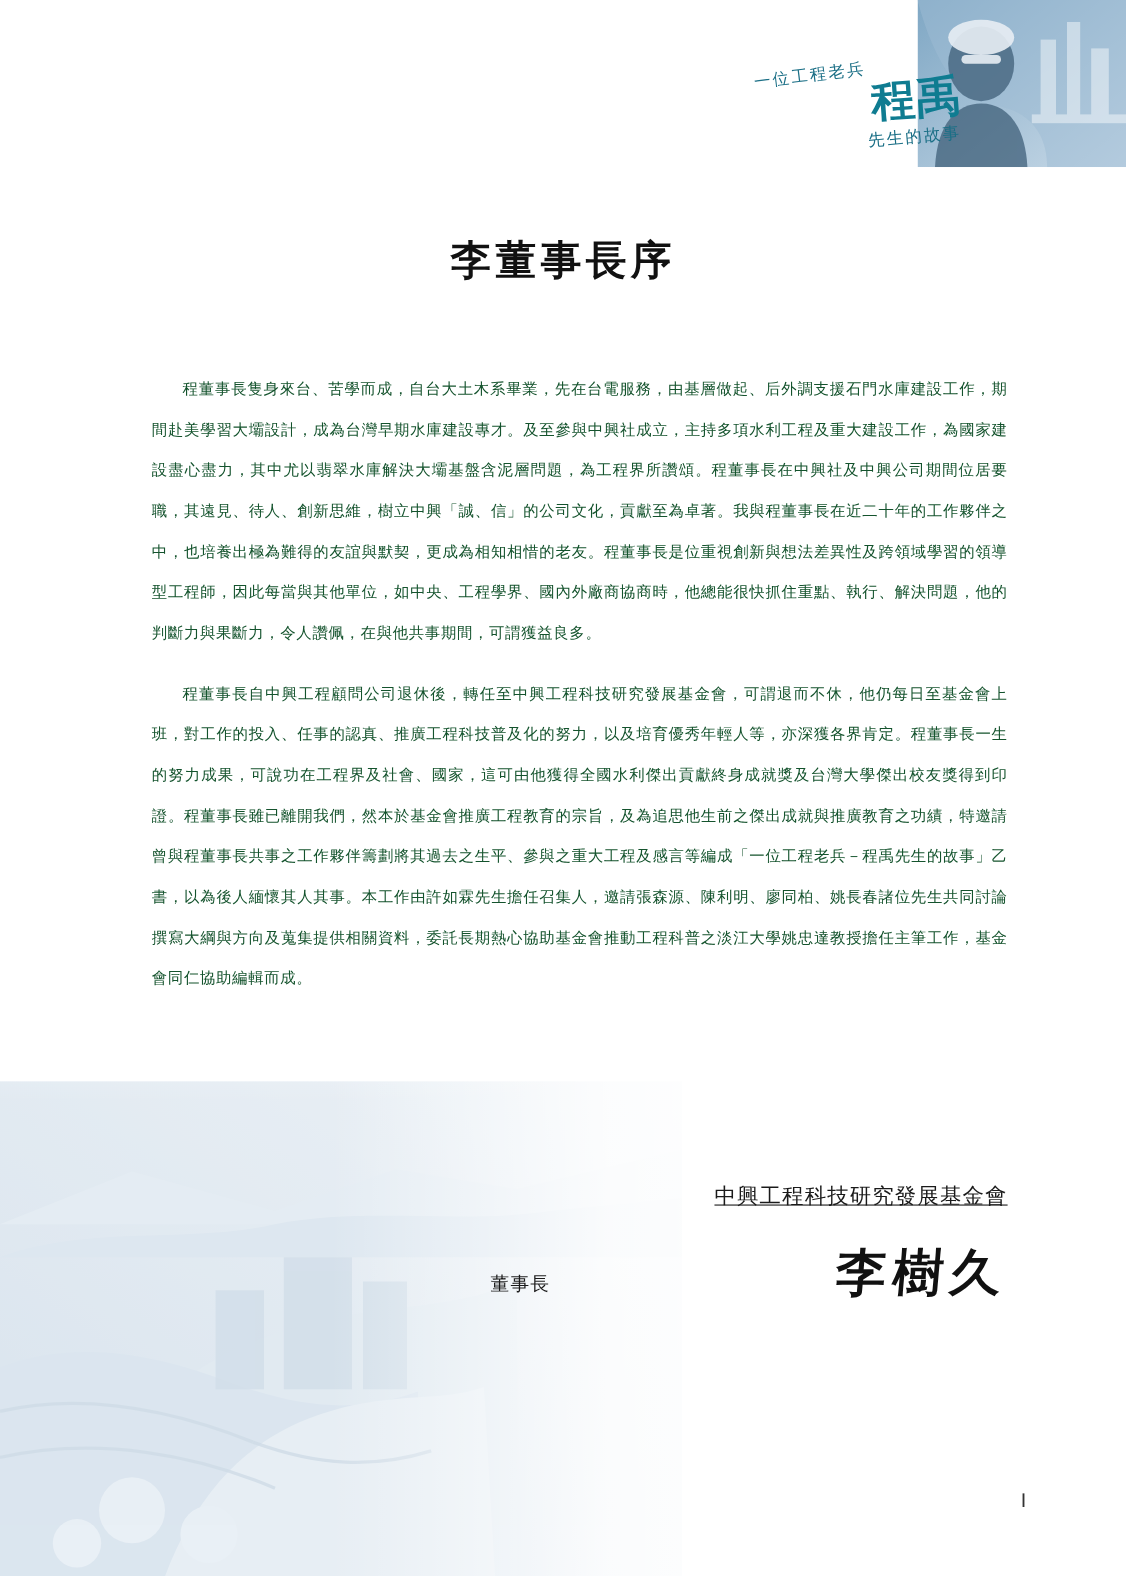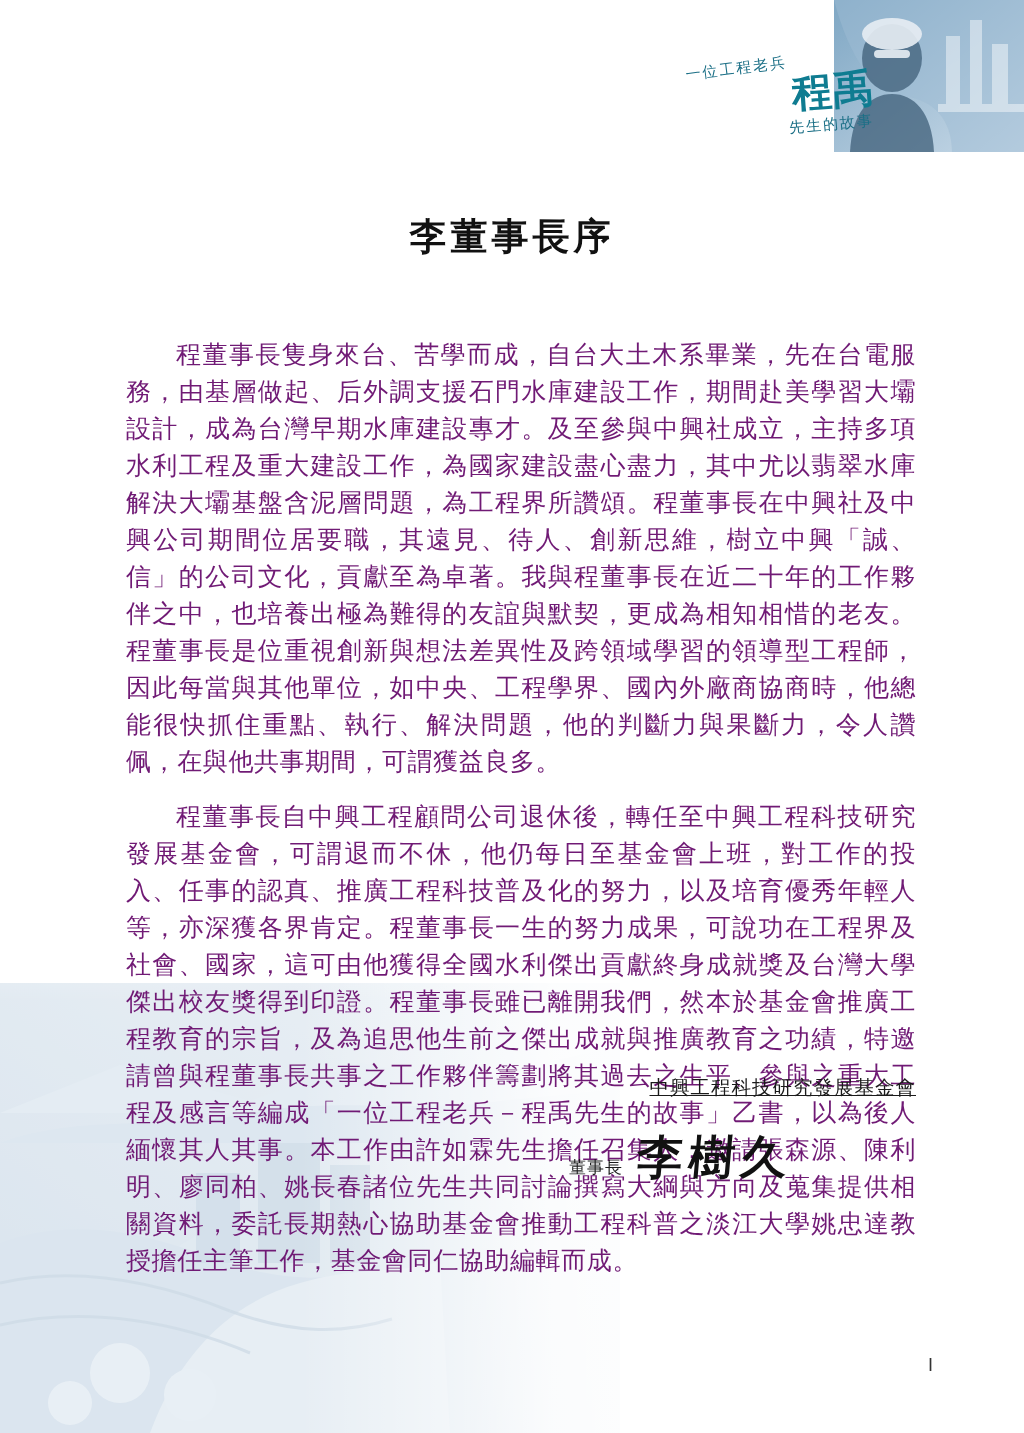--- a/index.html
+++ b/index.html
@@ -122,46 +122,46 @@
     letter-spacing: 4px;
     color: #111111;
   }
   .body-text {
     position: absolute;
     left: 126px;
     top: 336px;
     width: 790px;
   }
   .body-text p {
-    margin: 0 0 18px 0;
+    margin: 0 0 18px 12px;
     text-indent: 2em;
-    font-size: 25px;
+    font-size: 14px;
     line-height: 37px;
-    color: #701a75;
+    color: #14532d;
     text-align: justify;
     letter-spacing: 0.6px;
   }
   .signature-block {
     position: absolute;
     right: 108px;
     top: 1074px;
     width: 470px;
     text-align: right;
   }
   .org-name {
     font-size: 19.5px;
     letter-spacing: 1px;
     color: #1a1a1a;
     margin-bottom: 26px;
     text-decoration: underline;
   }
   .sign-row {
     display: flex;
     align-items: baseline;
-    justify-content: center;
+    justify-content: space-between;
     gap: 14px;
   }
   .sign-title {
     font-size: 17px;
     color: #1a1a1a;
     letter-spacing: 1px;
   }
   .sign-name {
     font-family: "DejaVu Serif", "Liberation Serif", serif;
     font-size: 46px;

